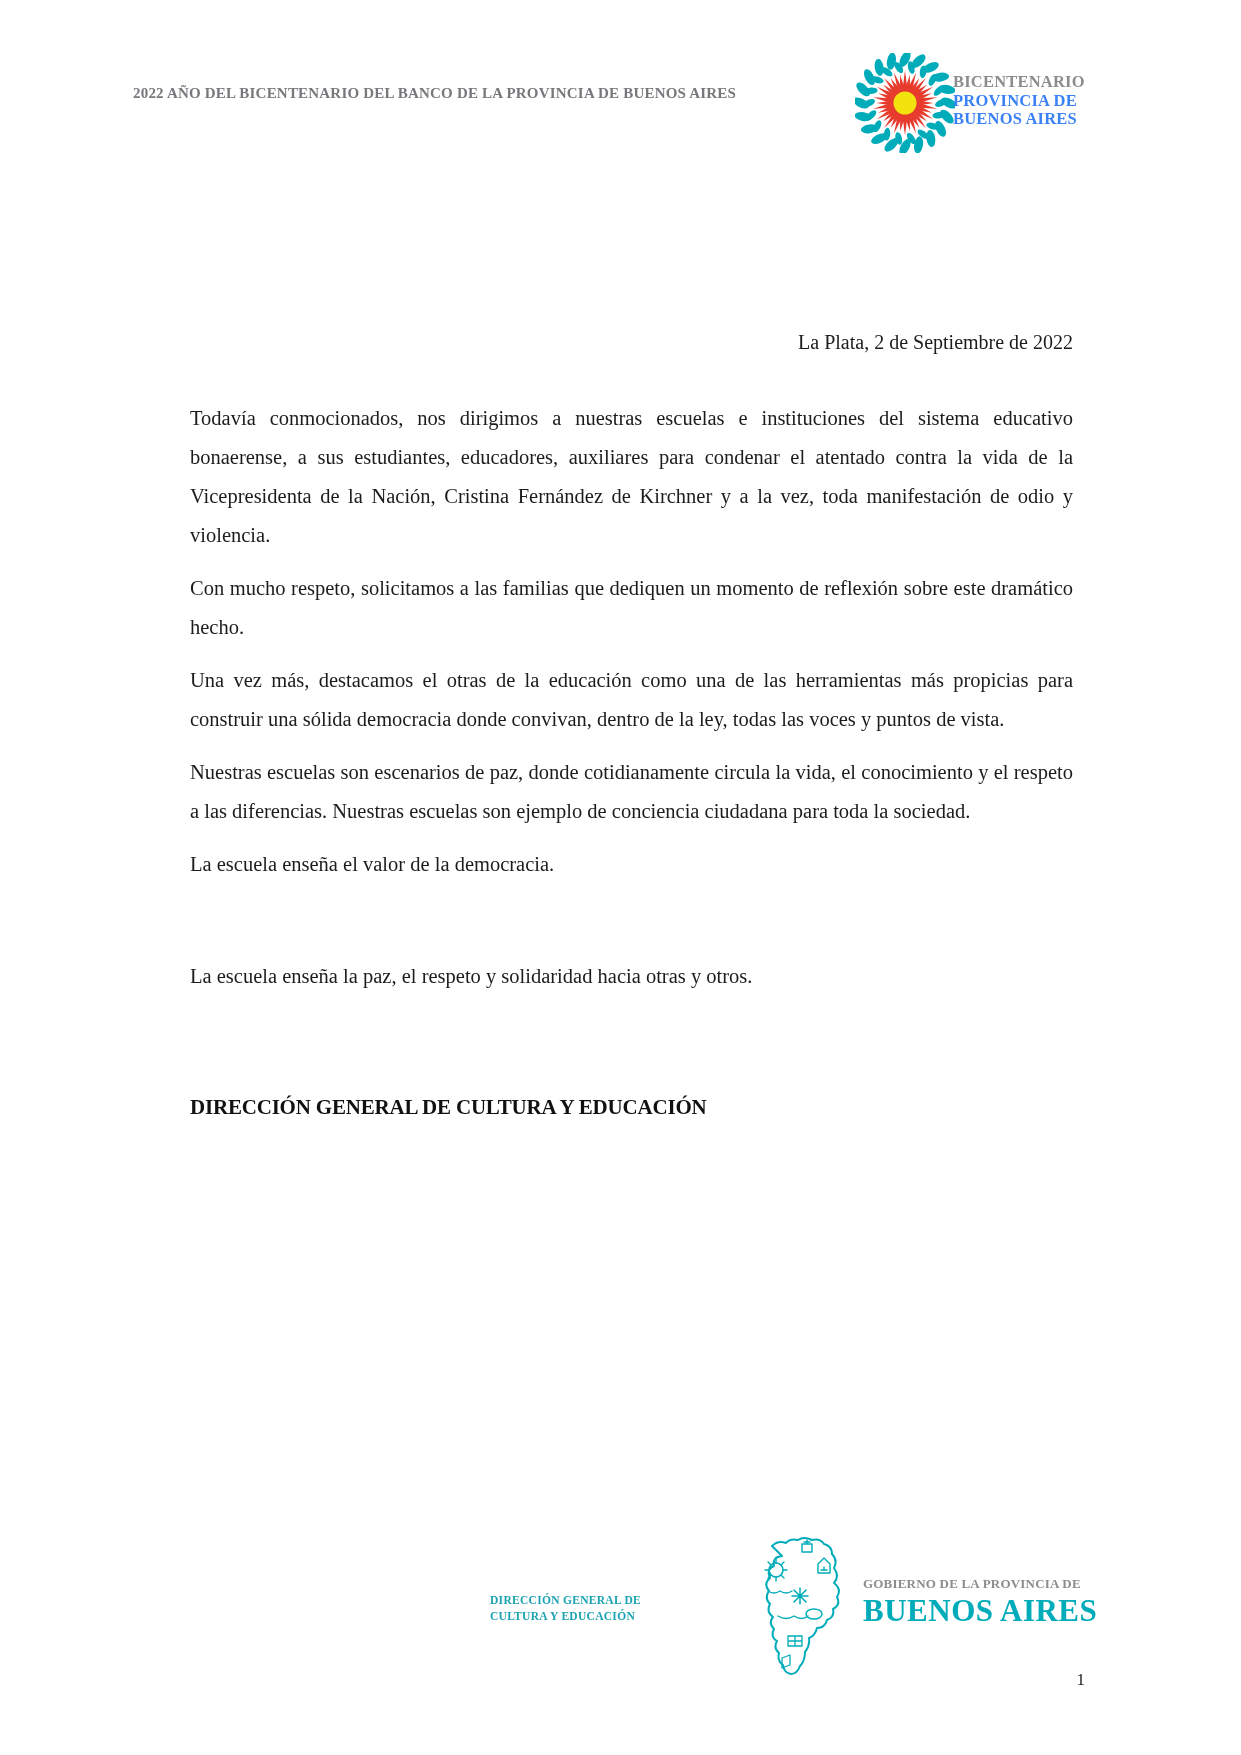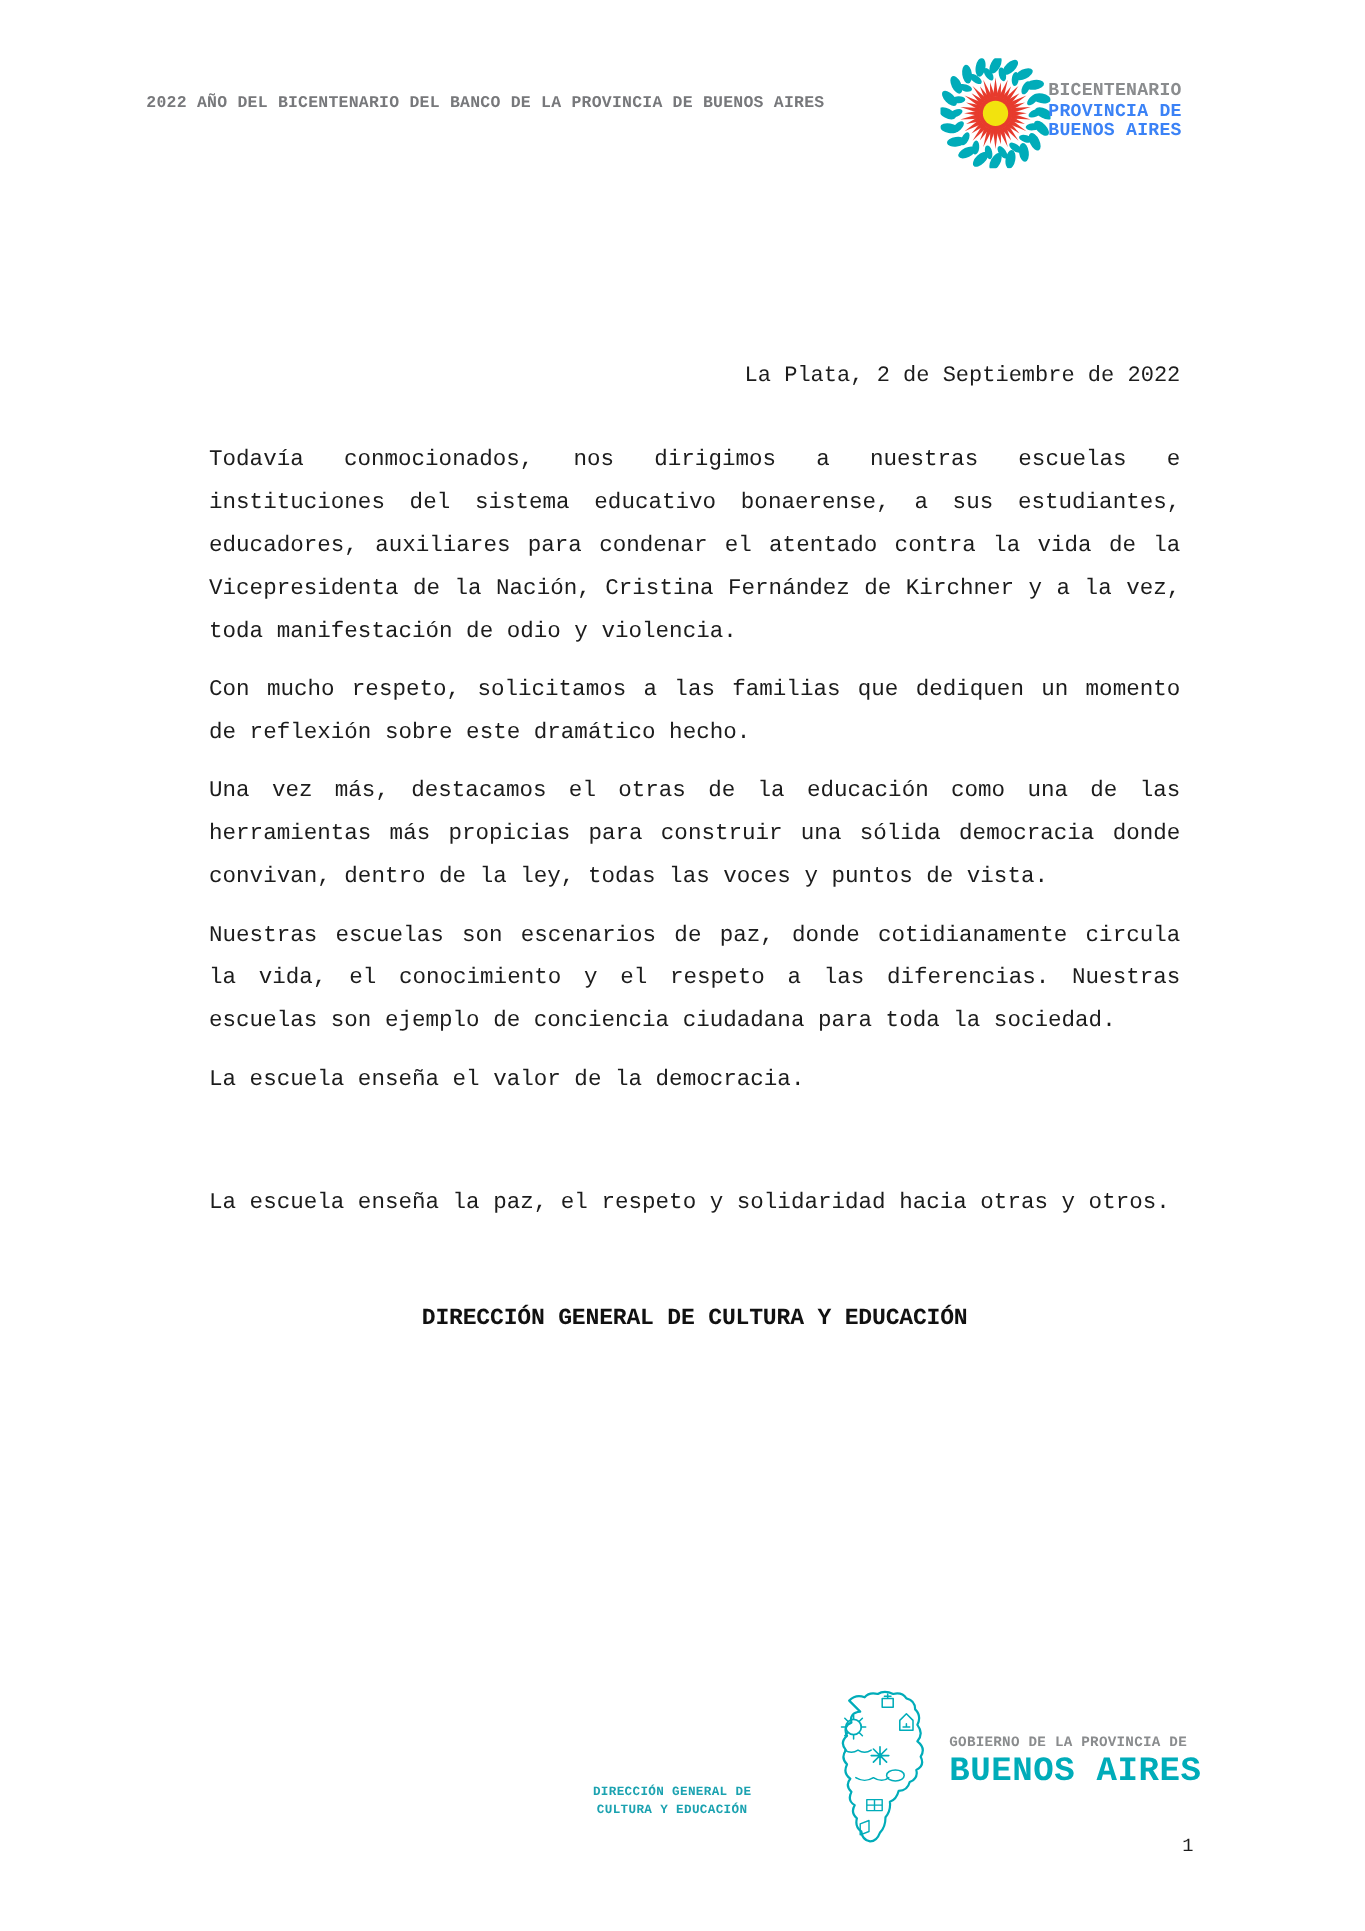--- a/index.html
+++ b/index.html
@@ -1,20 +1,20 @@
 <!DOCTYPE html>
 <html><head>
 <meta charset="utf-8">
 <style>
   html,body{margin:0;padding:0;background:#ffffff;}
   #page{
     position:relative;
     width:1241px;height:1699px;
     background:#ffffff;
-    font-family:Liberation Mono, monospace;
+    font-family:Liberation Serif, serif;
     color:#1c1c1c;
     overflow:hidden;
   }
   
   .banner-text{
     position:absolute;left:133px;top:85px;
     font-size:15px;font-weight:bold;color:#77787b;
     letter-spacing:0.2px;white-space:nowrap;
   }
   .flower-logo{position:absolute;left:855px;top:53px;width:100px;height:100px;}
@@ -31,29 +31,29 @@
     font-size:20.5px;line-height:39px;
   }
   .date-line{
     font-size:20px;line-height:24px;text-align:right;
     margin:0 0 45px 0;
   }
   .content p{margin:0 0 14px 0;text-align:justify;}
   .content p.statement{text-align:left;margin:0 0 10px 0;}
   .gap-before{margin-top:73px !important;}
   .signature-line{
-    margin-top:74px;
+    margin-top:98px;
     font-size:21px;line-height:26px;font-weight:bold;
-    text-align:center;letter-spacing:-0.2px;color:#111;
+    text-align:left;letter-spacing:-0.2px;color:#111;
   }
   
   .footer-left{
     position:absolute;left:490px;top:1592px;width:242px;
-    text-align:center;color:#1ba2b0;font-weight:bold;
-    font-size:11.5px;line-height:16px;letter-spacing:0.3px;margin-top:30px;
+    text-align:left;color:#1ba2b0;font-weight:bold;
+    font-size:11.5px;line-height:16px;letter-spacing:0.3px;
   }
   .map-icon{position:absolute;left:748px;top:1536px;width:104px;height:142px;}
   .footer-right{position:absolute;left:863px;top:1574px;white-space:nowrap;}
   .footer-right .gov-line{
     color:#8a8c8e;font-weight:bold;font-size:13px;line-height:20px;letter-spacing:0.2px;
   }
   .footer-right .ba-line{
     color:#00acb9;font-weight:bold;font-size:31px;line-height:33px;letter-spacing:0.5px;
   }
   .page-number{

